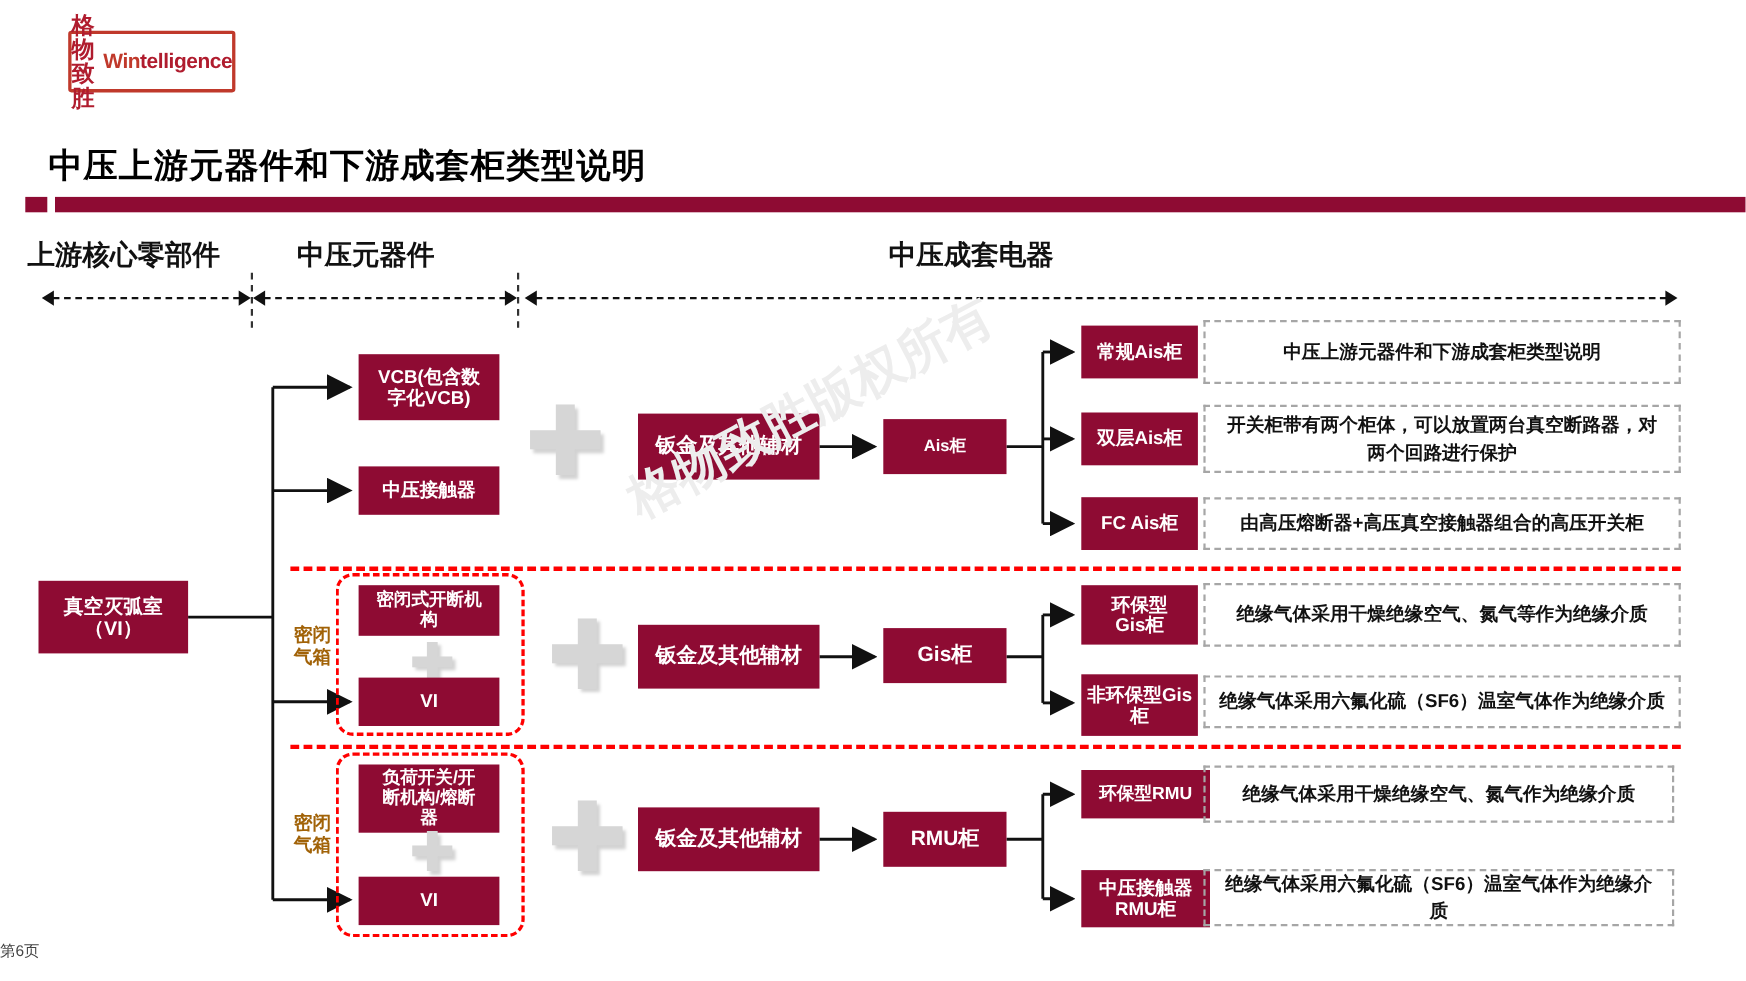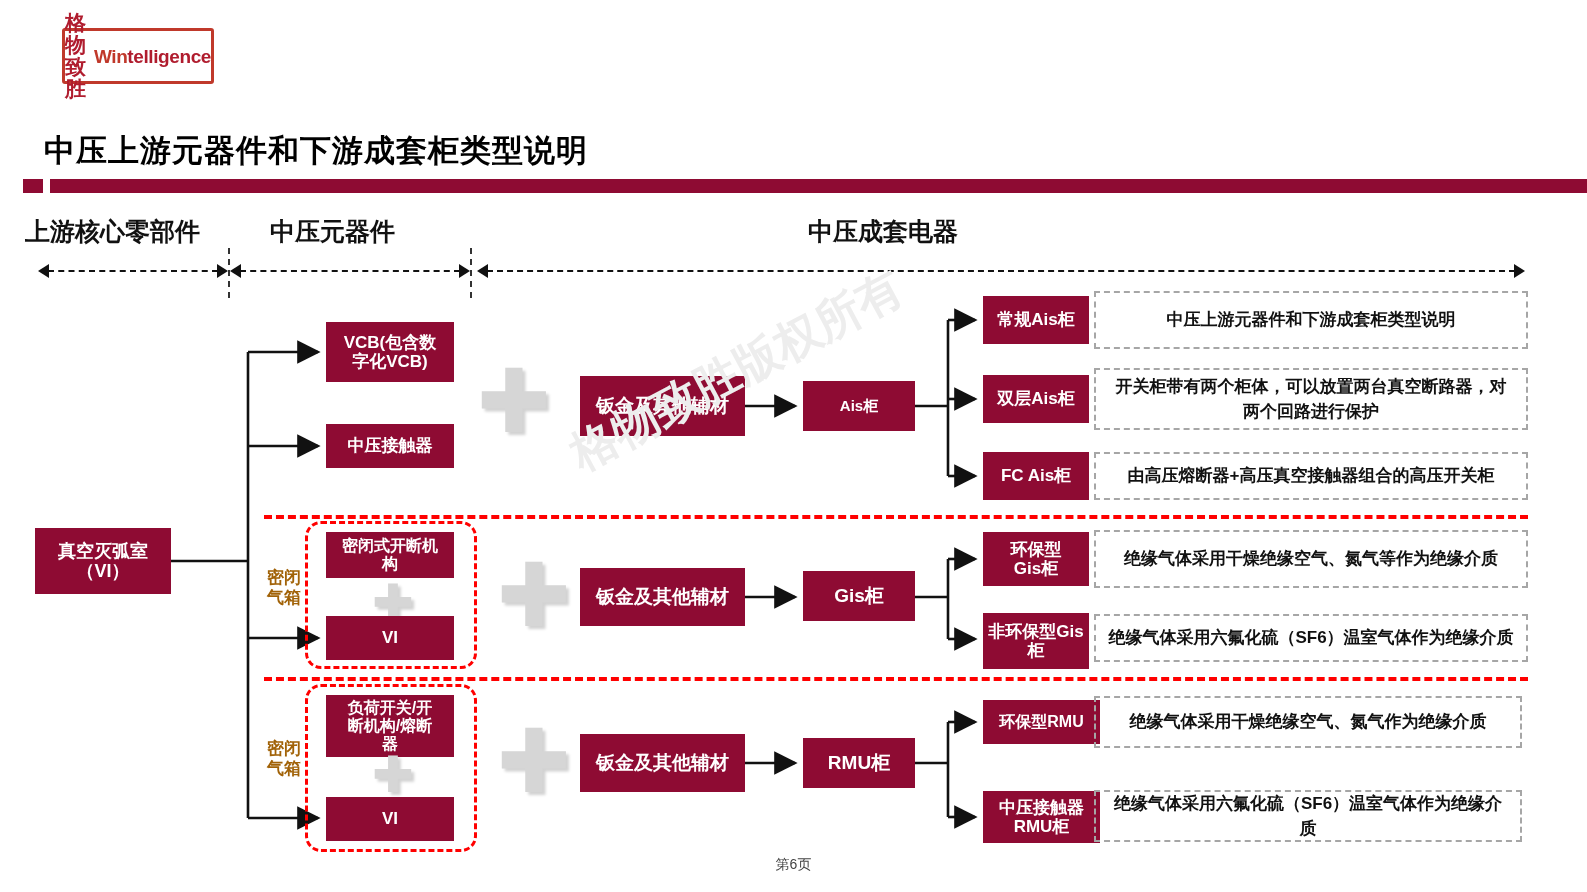--- a/index.html
+++ b/index.html
@@ -178,21 +178,21 @@
     position: absolute; left: 560px; top: 430px;
     font-size: 46px; font-weight: bold; color: #EDEDED;
     transform: rotate(-28deg); transform-origin: left top;
     white-space: nowrap; user-select: none;
     font-family: "DejaVu Sans", "Liberation Sans", sans-serif;
   }
 
   
   .footer {
     position: absolute; left: 0; top: 856px; width: 1587px;
-    text-align: center; font-size: 14px; color: #444;
+    font-size: 14px; color: #444;
   }
 </style>
 </head>
 <body>
 
 <div id="slide">
 
   <div class="logo">
     <div class="logo-cn">格物致胜</div>
     <div class="logo-en"><span class="win">Win</span><span>telligence</span></div>

